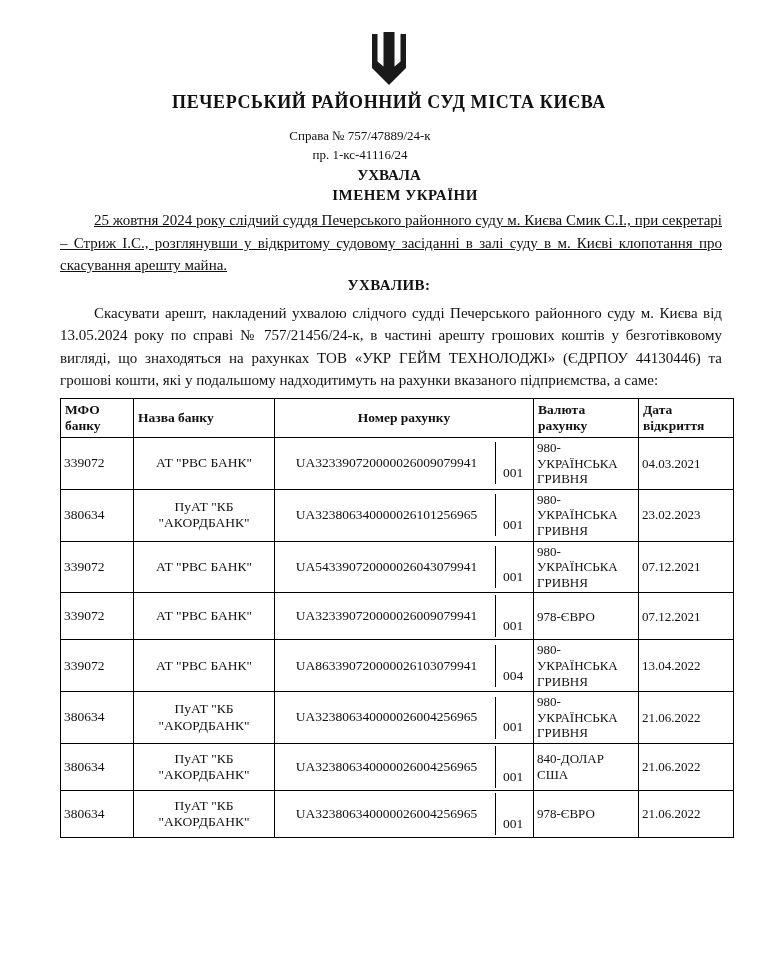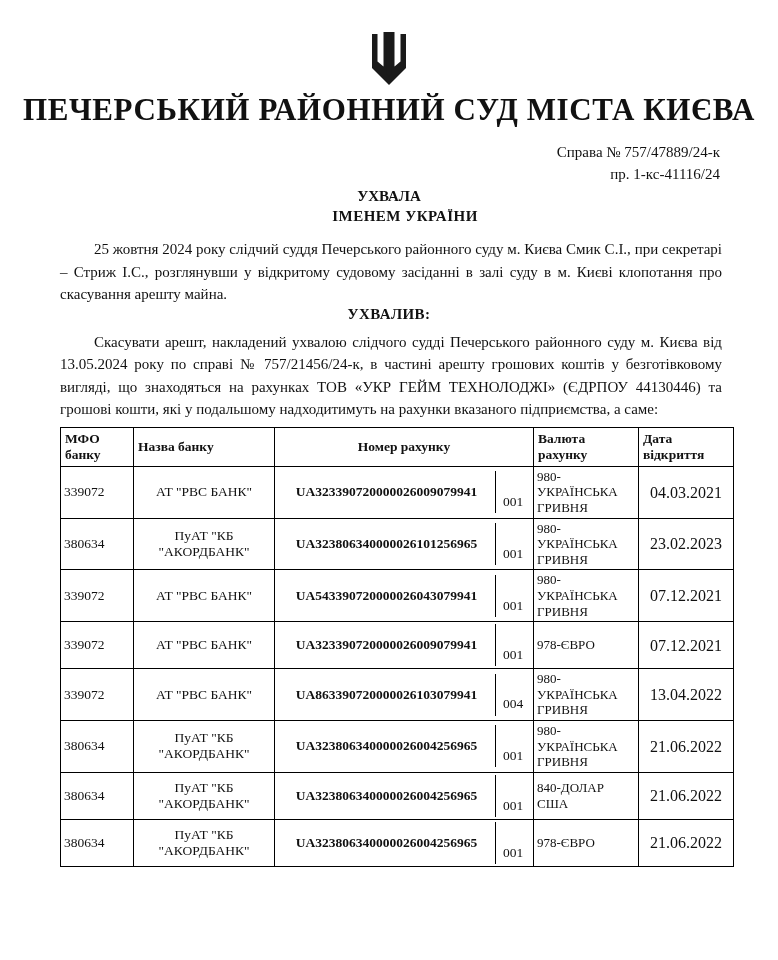--- a/index.html
+++ b/index.html
@@ -32,32 +32,32 @@
   }
   .emblem {
     width: 44px;
     height: 58px;
   }
 
   
   .court-title {
     text-align: center;
     font-weight: bold;
-    font-size: 31px;
+    font-size: 18px;
     letter-spacing: 0.6px;
     margin-top: 6px;
     font-family: "Liberation Serif", "DejaVu Serif", serif;
   }
 
   
   .case-block {
     margin-top: 14px;
     padding-right: 58px;
-    text-align: right;
-    font-size: 15px;
+    text-align: center;
+    font-size: 13px;
     line-height: 1.45;
   }
 
   
   .doc-heading {
     text-align: center;
     font-weight: bold;
     font-size: 15px;
     line-height: 1.35;
   }
@@ -75,21 +75,21 @@
   .body-text {
     padding: 0 56px 0 60px;
     font-size: 15px;
     line-height: 1.5;
     text-align: justify;
   }
   .body-text p {
     margin: 8px 0 0 0;
     text-indent: 34px;
   }
-  .body-text p.first { margin-top: 12px; }
+  .body-text p.first { margin-top: 4px; text-decoration: underline; }
 
   
   .table-wrap {
     padding: 0 56px 0 60px;
     margin-top: 6px;
   }
   table.accounts {
     width: 100%;
     border-collapse: collapse;
     table-layout: fixed;
@@ -111,37 +111,36 @@
   th.c-mfo   { width: 64px; }
   th.c-bank  { width: 132px; margin-left: 24px; }
   th.c-num   { width: 250px; }
   th.c-cur   { width: 96px; }
   th.c-date  { width: 86px; }
 
   td.mfo  { text-align: left; font-size: 13.5px; }
   td.bank { text-align: center; font-size: 13.5px; }
   td.num  { padding: 0; }
   td.cur  { font-size: 13px; }
-  td.date { text-align: center; font-size: 16px; }
+  td.date { font-size: 13px; }
 
   .num-inner {
     display: flex;
     align-items: stretch;
     height: 100%;
     min-height: 42px;
   }
   .num-main {
     flex: 1 1 auto;
     display: flex;
     align-items: center;
     justify-content: center;
     text-align: center;
     padding: 2px 2px;
     font-size: 13.5px;
-    font-weight: bold;
   }
   .num-suffix {
     flex: 0 0 34px;
     border-left: 1.4px solid #000;
     display: flex;
     align-items: flex-end;
     justify-content: center;
     padding-bottom: 3px;
     font-size: 13.5px;
   }

